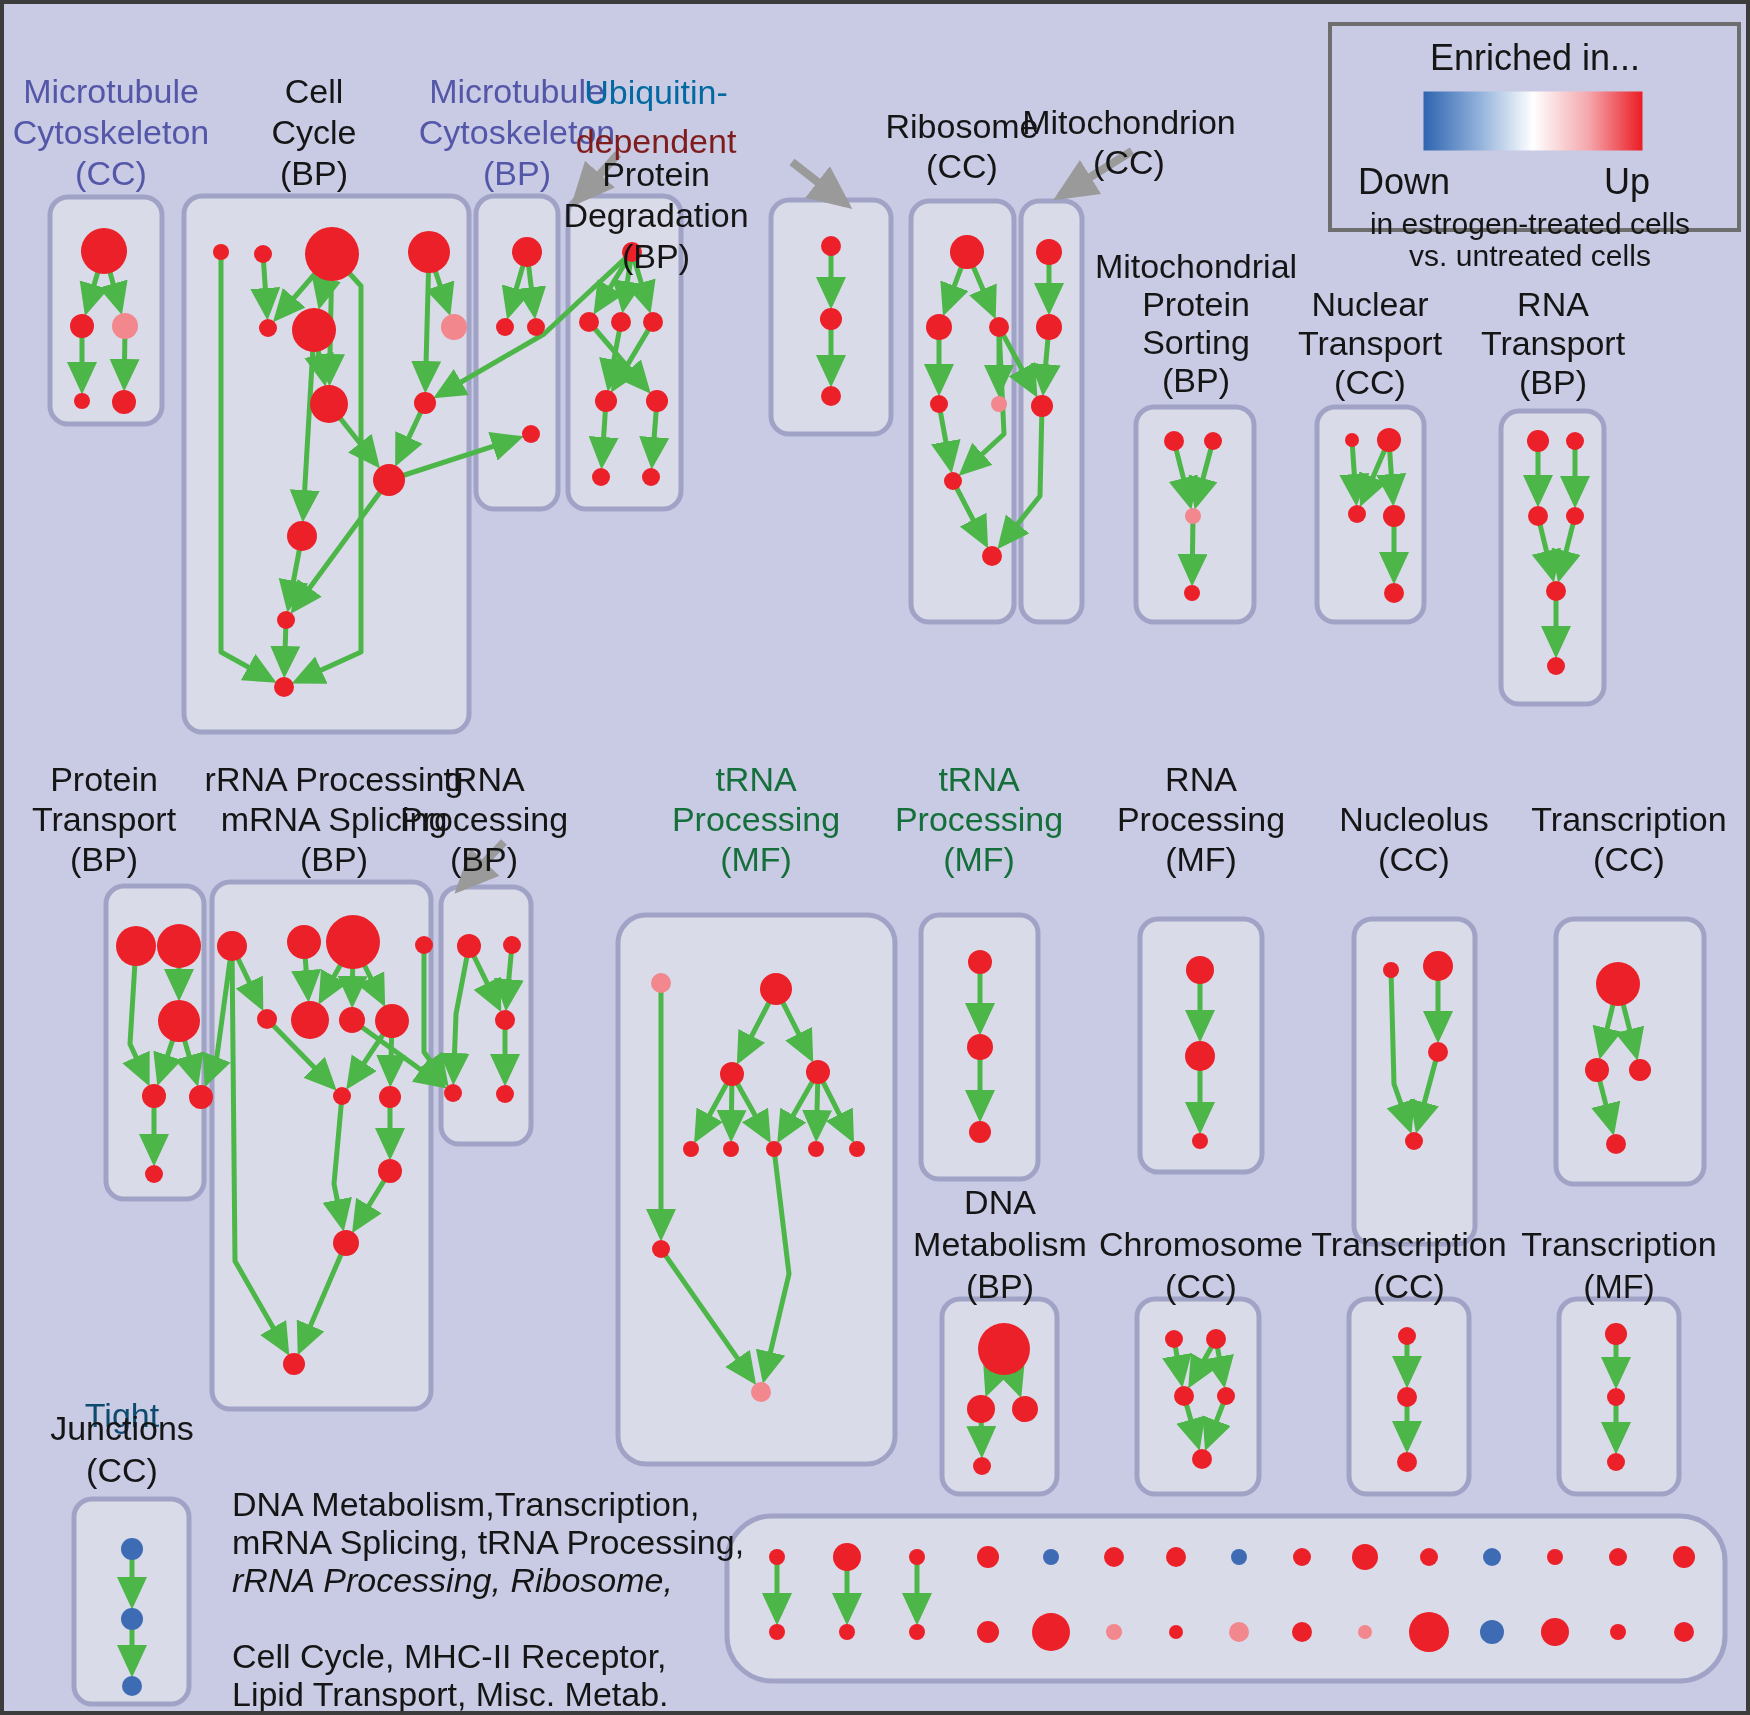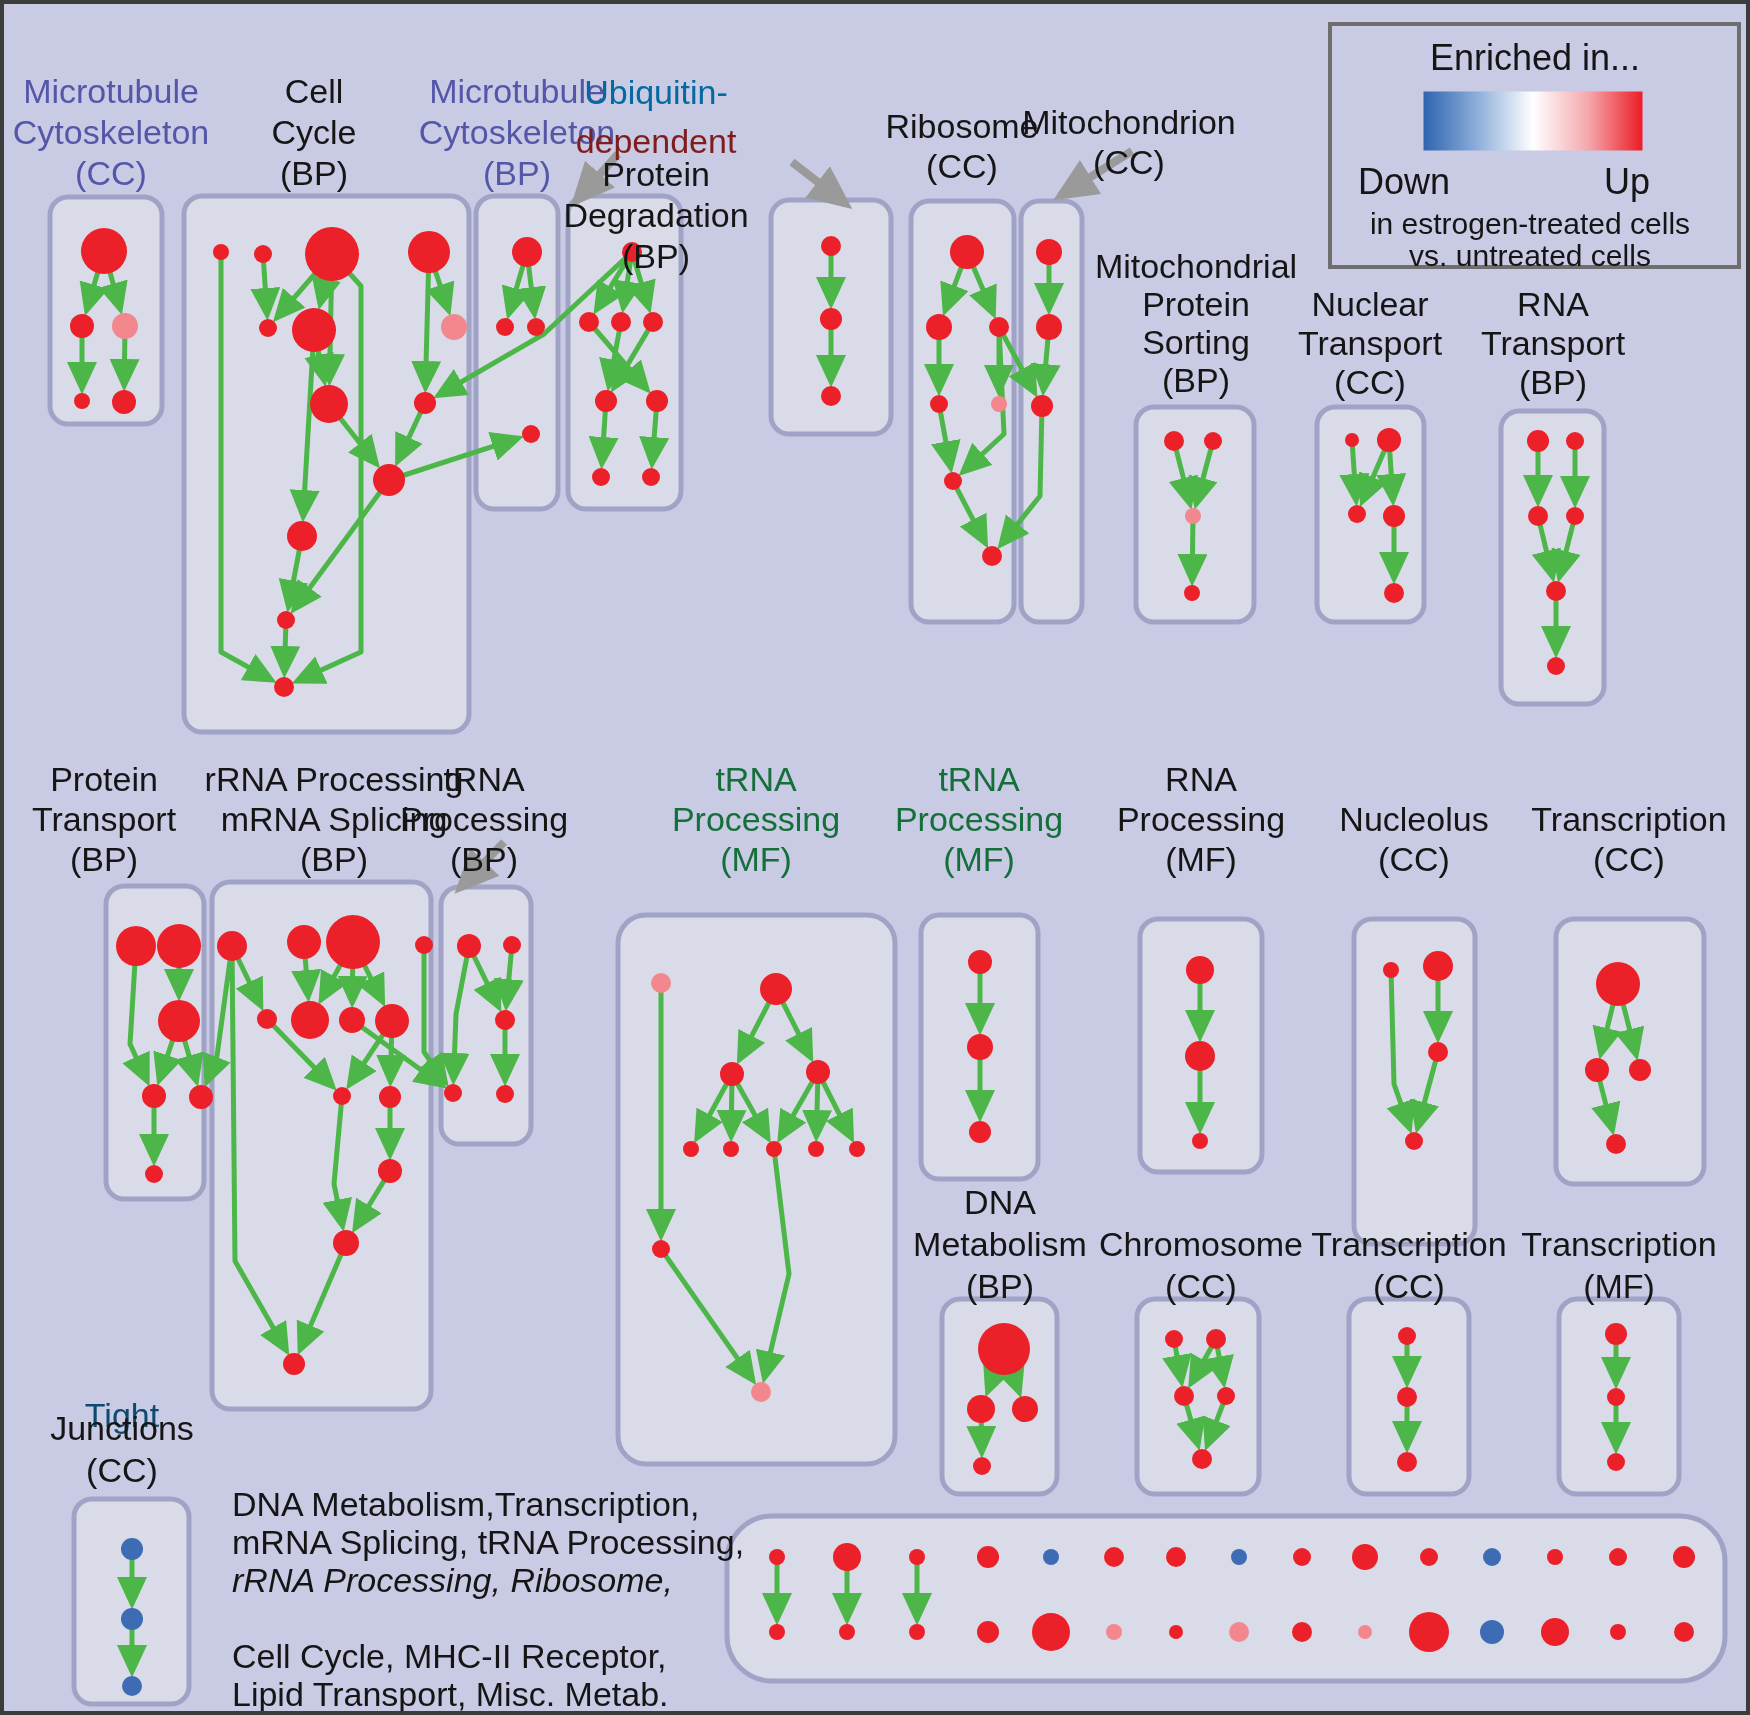--- a/index.html
+++ b/index.html
@@ -3,21 +3,21 @@
 <meta charset="utf-8">
 <style>
   html,body{margin:0;padding:0;background:#888;}
   .figure{position:relative;width:1750px;height:1715px;background:#c9cae4;
           box-sizing:border-box;border:4px solid #3c3c3c;overflow:hidden;
           font-family:"Liberation Sans", sans-serif;}
   #net{position:absolute;left:0;top:0;}
   #labels{position:absolute;left:0;top:0;width:100%;height:100%;pointer-events:none;}
   .lbl{position:absolute;transform:translate(-50%,-50%);font-size:34px;white-space:nowrap;}
   .misc{position:absolute;transform:translateY(-50%);font-size:34px;white-space:nowrap;color:#151515;}
-  .legend{position:absolute;left:1324px;top:18px;width:413px;height:247px;
+  .legend{position:absolute;left:1324px;top:18px;width:413px;height:210px;
           border:4px solid #6e6e6e;box-sizing:border-box;}
   .legend > div{position:absolute;transform:translate(-50%,-50%);color:#151515;}
   .legend-title{left:203px;top:32px;font-size:36px;white-space:nowrap;}
   .legend-bar{left:201px;top:95px;width:219px;height:59px;transform:translate(-50%,-50%);}
   .legend-down{left:72px;top:156px;font-size:36px;}
   .legend-up{left:295px;top:156px;font-size:36px;}
   .legend-sub1{left:198px;top:198px;font-size:30px;white-space:nowrap;}
   .legend-sub2{left:198px;top:230px;font-size:30px;white-space:nowrap;}
 </style>
 </head>

